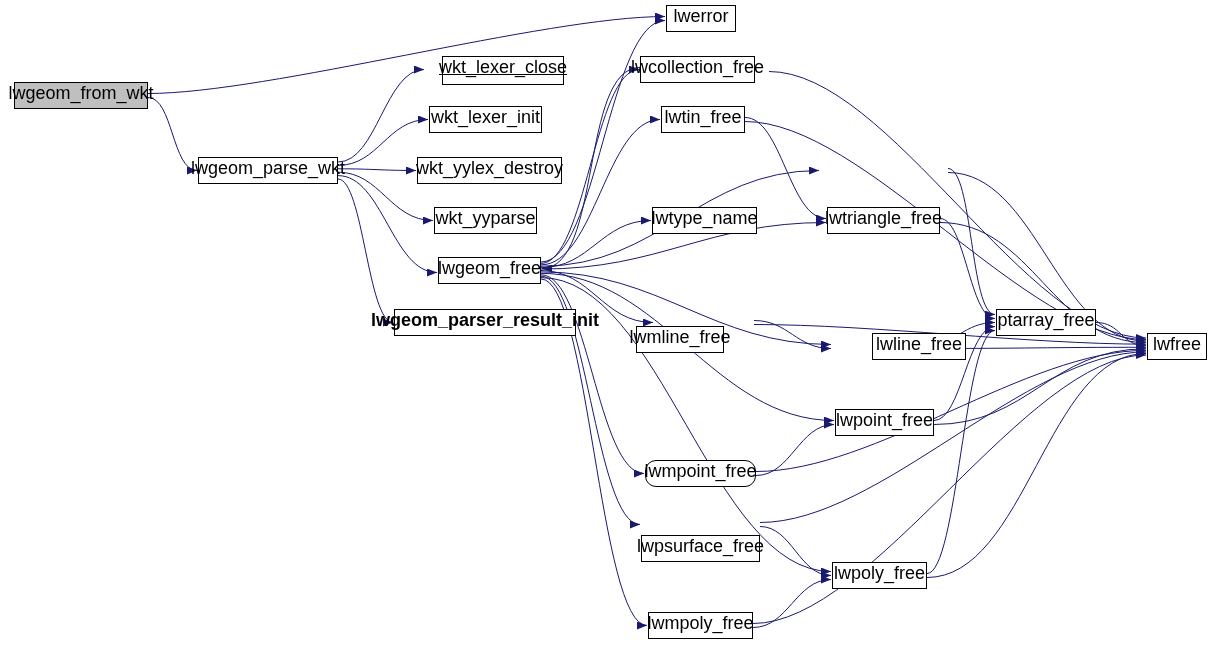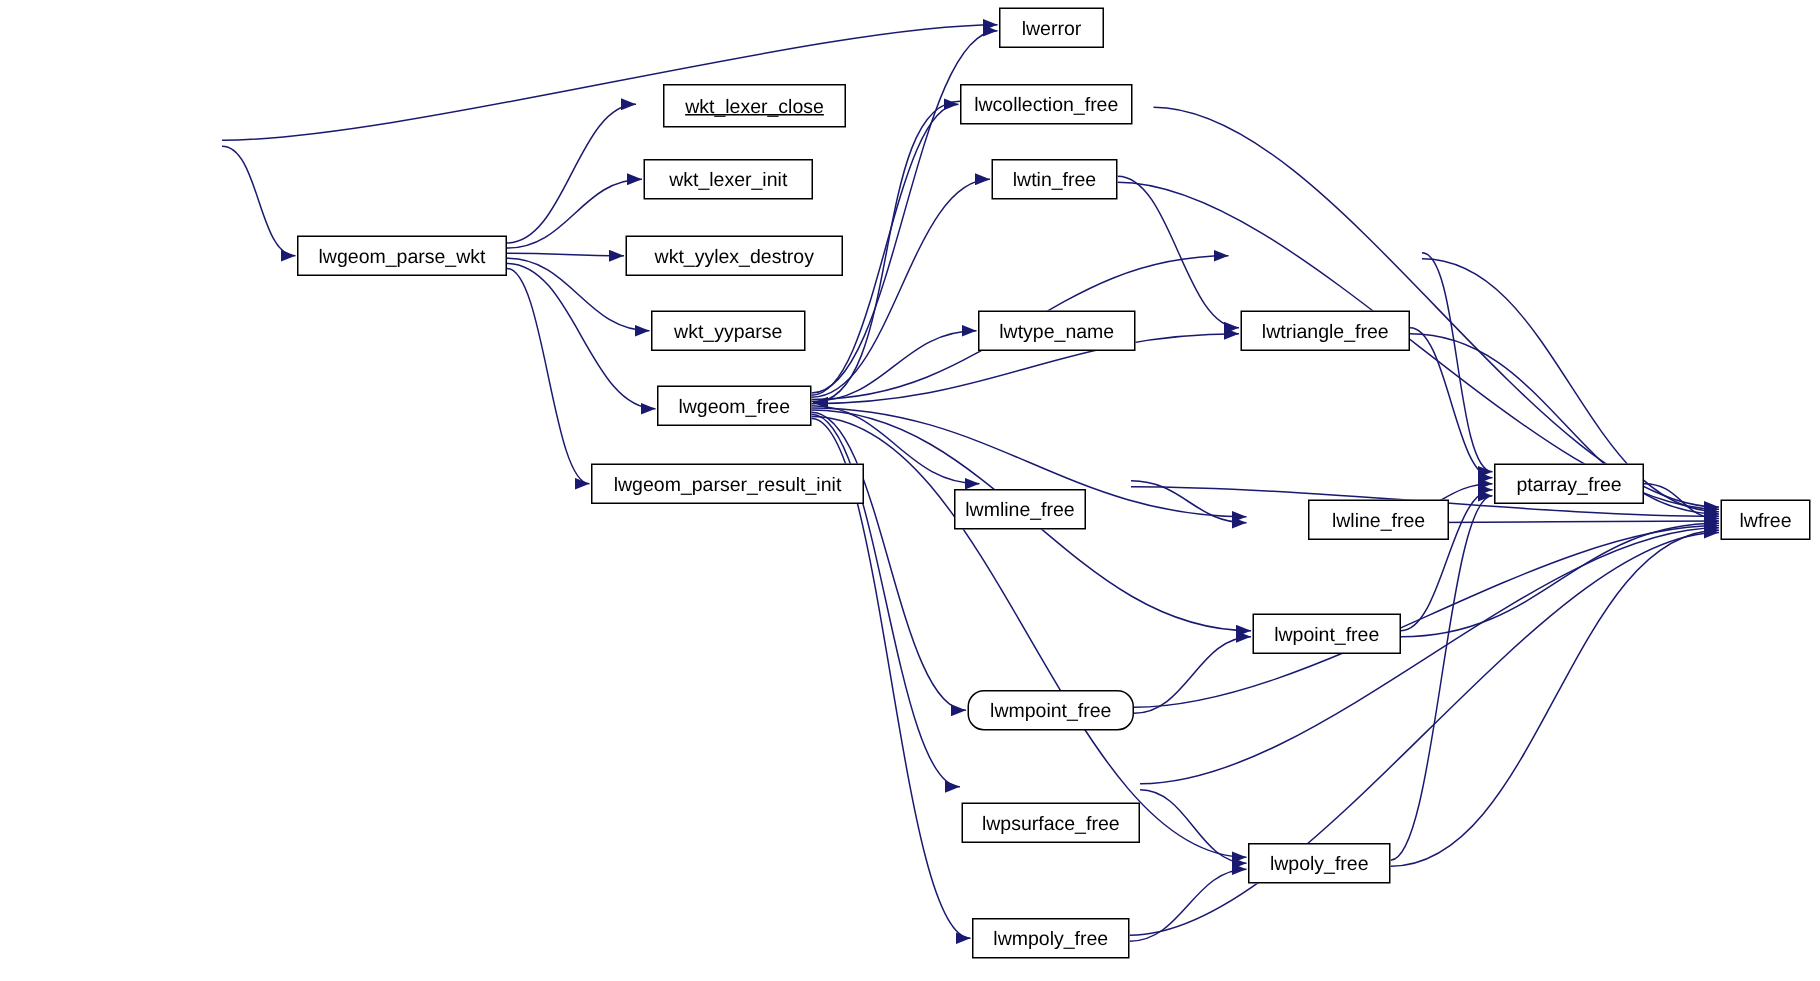--- a/index.html
+++ b/index.html
@@ -21,23 +21,23 @@
     top: 0;
     width: 1213px;
     height: 654px;
   }
   .node {
     position: absolute;
     box-sizing: border-box;
     border: 1px solid #000000;
     background: #ffffff;
     display: flex;
-    align-items: center;
+    align-items: flex-start;
     justify-content: center;
-    font-size: 13px;
+    font-size: 18px;
     color: #000000;
     white-space: nowrap;
     cursor: pointer;
   }
   .node.highlight {
     background: #bfbfbf;
   }
   .node span {
     pointer-events: none;
   }
@@ -90,39 +90,42 @@
       <path d="M934,424.5 C1029.4,424.5 1050.6,348.8181818181818 1146,348.8181818181818" fill="none" stroke="#191970" stroke-width="1" marker-end="url(#arrow)"></path>
       <path d="M756,475.5 C791.1,475.5 798.9,424.5 834,424.5" fill="none" stroke="#191970" stroke-width="1" marker-end="url(#arrow)"></path>
       <path d="M756,471.5 C876,471.5 1026,350.3636363636364 1146,350.3636363636364" fill="none" stroke="#191970" stroke-width="1" marker-end="url(#arrow)"></path>
       <path d="M760,526.5 C791.95,526.5 799.05,575.5 831,575.5" fill="none" stroke="#191970" stroke-width="1" marker-end="url(#arrow)"></path>
       <path d="M760,522.5 C880,522.5 1026,351.90909090909093 1146,351.90909090909093" fill="none" stroke="#191970" stroke-width="1" marker-end="url(#arrow)"></path>
       <path d="M927,573.5 C957.6,573.5 964.4,330.5 995,330.5" fill="none" stroke="#191970" stroke-width="1" marker-end="url(#arrow)"></path>
       <path d="M927,577.5 C1025.55,577.5 1047.45,353.45454545454544 1146,353.45454545454544" fill="none" stroke="#191970" stroke-width="1" marker-end="url(#arrow)"></path>
       <path d="M753,627.5 C788.1,627.5 795.9,579.5 831,579.5" fill="none" stroke="#191970" stroke-width="1" marker-end="url(#arrow)"></path>
       <path d="M753,623.5 C873,623.5 1026,355 1146,355" fill="none" stroke="#191970" stroke-width="1" marker-end="url(#arrow)"></path>
     </svg>
+<div class="node highlight" style="left: 14px; top: 82px; width: 134px; height: 27px;">
+      <span>lwgeom_from_wkt</span>
+    </div>
     <div class="node" style="left: 198px; top: 157px; width: 140px; height: 27px;">
       <span>lwgeom_parse_wkt</span>
     </div>
     <div class="node" style="left: 442px; top: 56px; width: 122px; height: 29px; text-decoration: underline;">
       <span>wkt_lexer_close</span>
     </div>
     <div class="node" style="left: 429px; top: 106px; width: 113px; height: 27px;">
       <span>wkt_lexer_init</span>
     </div>
     <div class="node" style="left: 417px; top: 157px; width: 145px; height: 27px;">
       <span>wkt_yylex_destroy</span>
     </div>
     <div class="node" style="left: 434px; top: 207px; width: 103px; height: 27px;">
       <span>wkt_yyparse</span>
     </div>
     <div class="node" style="left: 438px; top: 257px; width: 103px; height: 27px;">
       <span>lwgeom_free</span>
     </div>
-    <div class="node" style="left: 394px; top: 309px; width: 182px; height: 27px;">
+    <div class="node" style="left: 394px; top: 309px; width: 182px; height: 27px; font-weight: bold;">
       <span>lwgeom_parser_result_init</span>
     </div>
     <div class="node" style="left: 666px; top: 5px; width: 70px; height: 27px;">
       <span>lwerror</span>
     </div>
     <div class="node" style="left: 640px; top: 56px; width: 115px; height: 27px;">
       <span>lwcollection_free</span>
     </div>
     <div class="node" style="left: 661px; top: 106px; width: 84px; height: 27px;">
       <span>lwtin_free</span>

